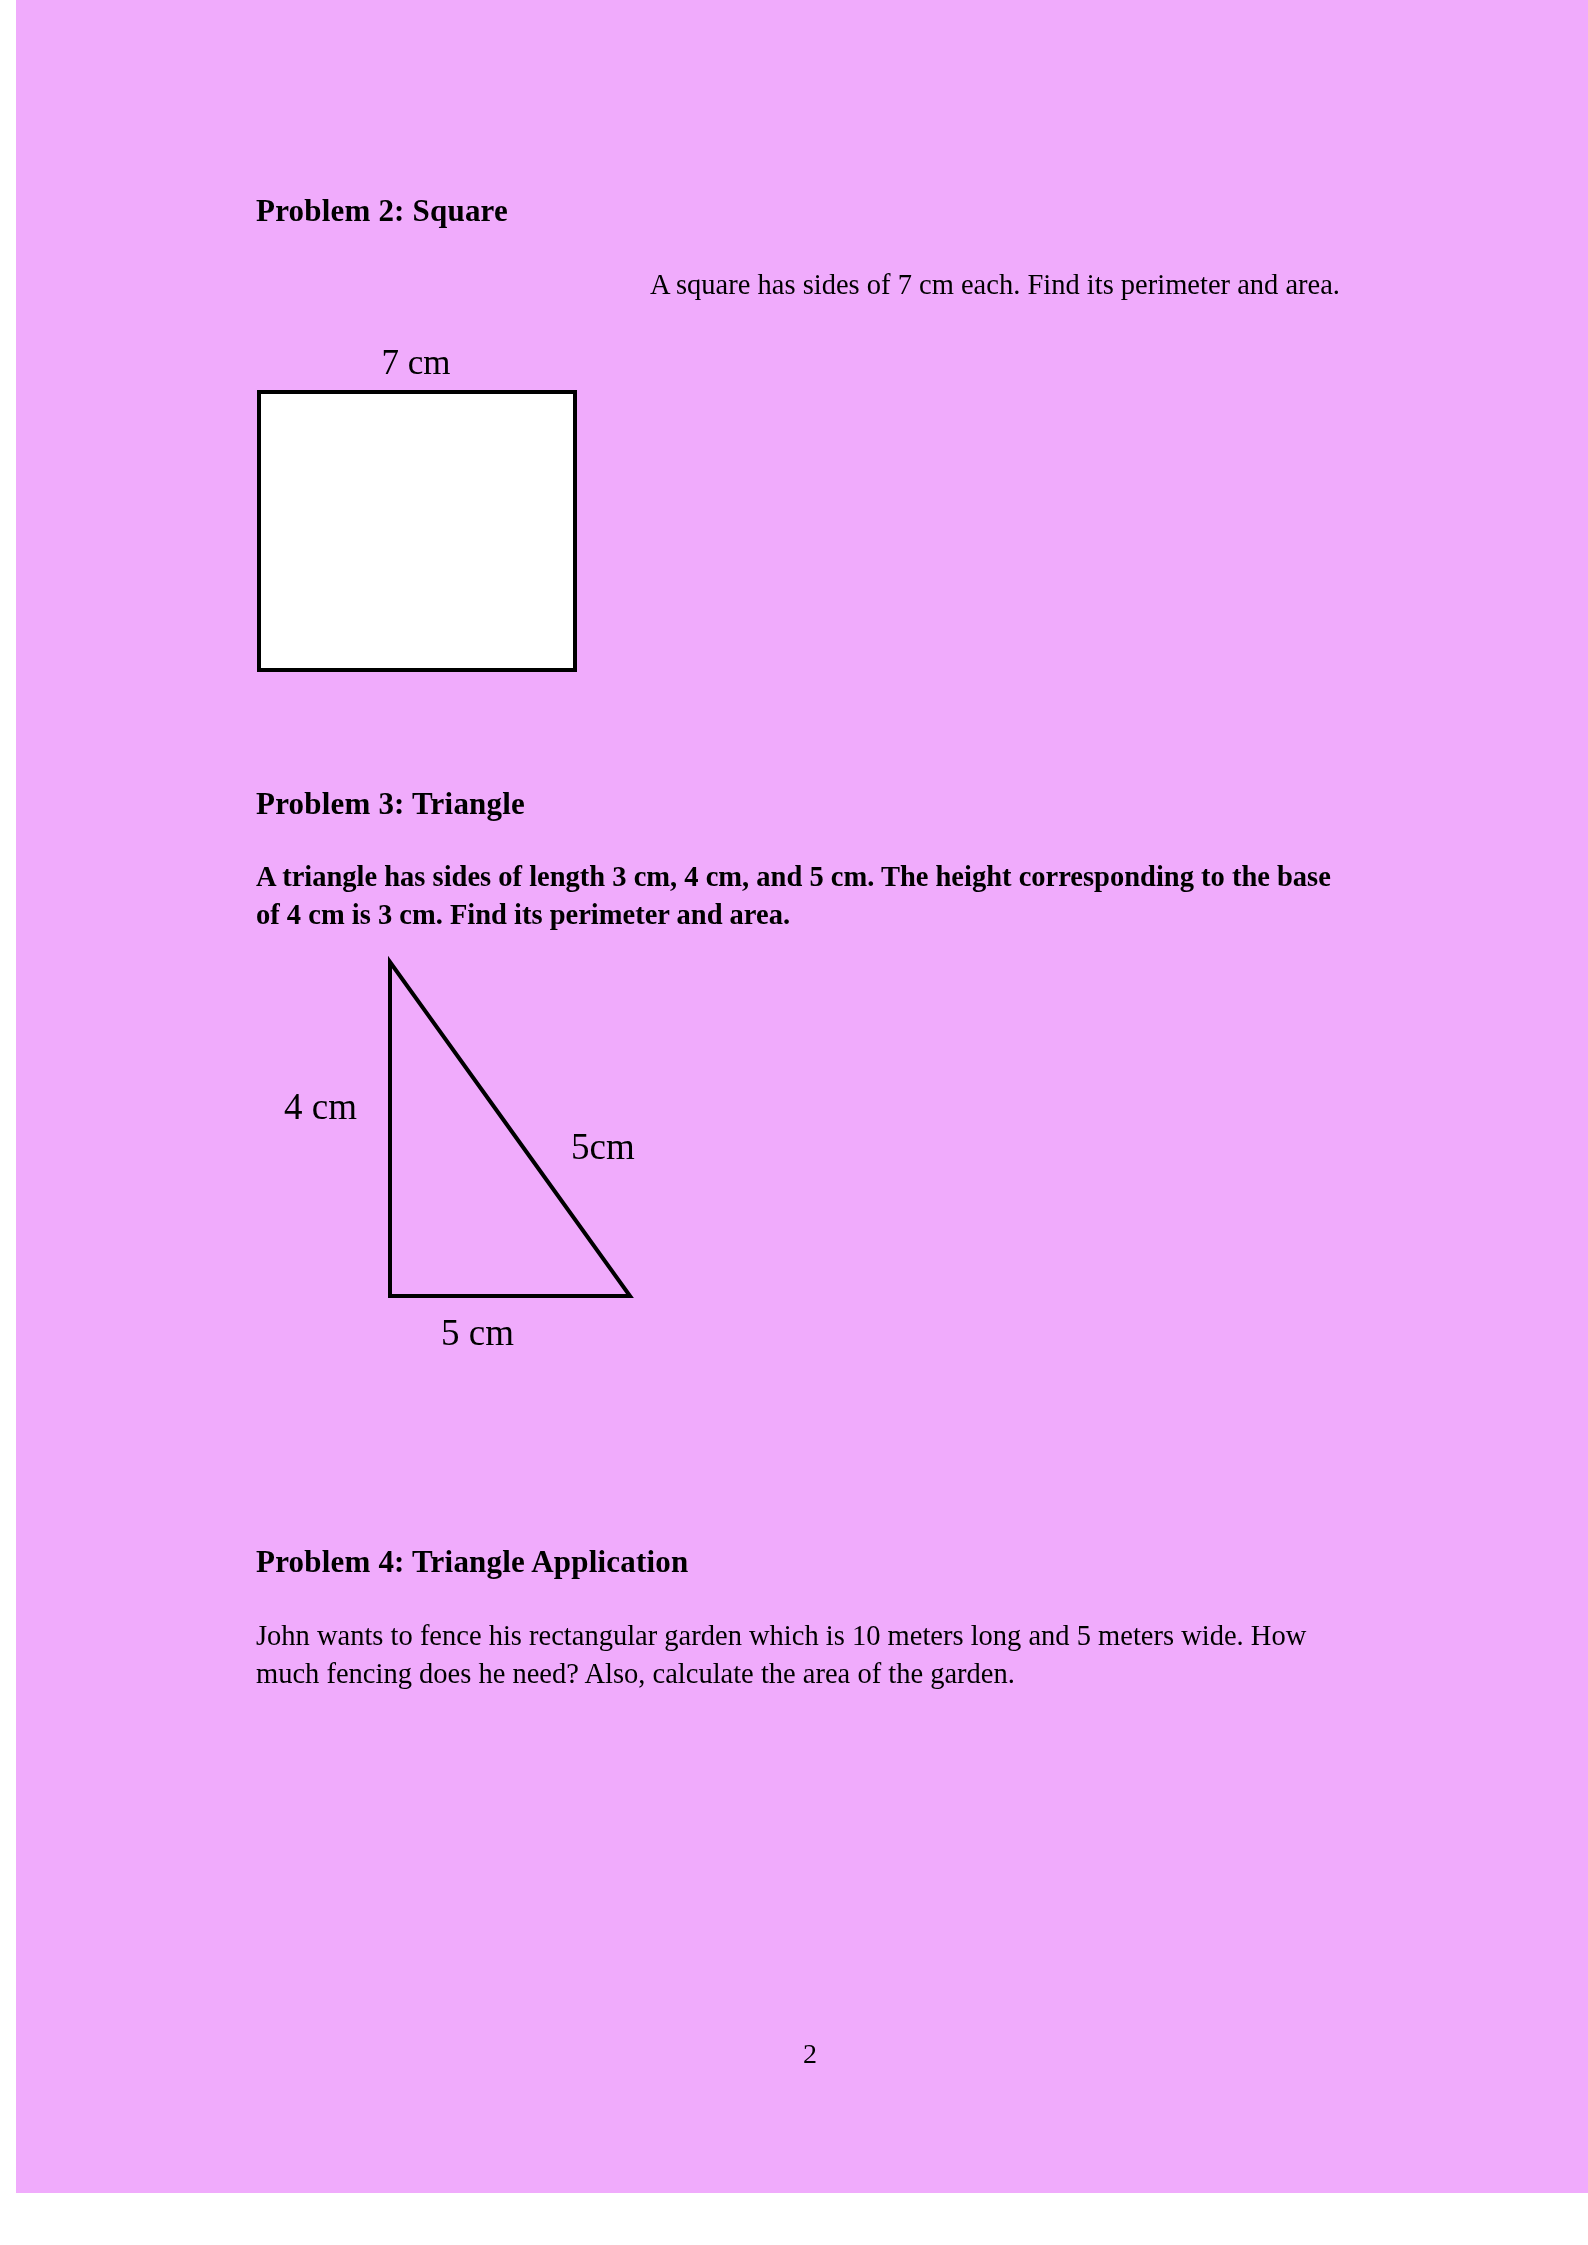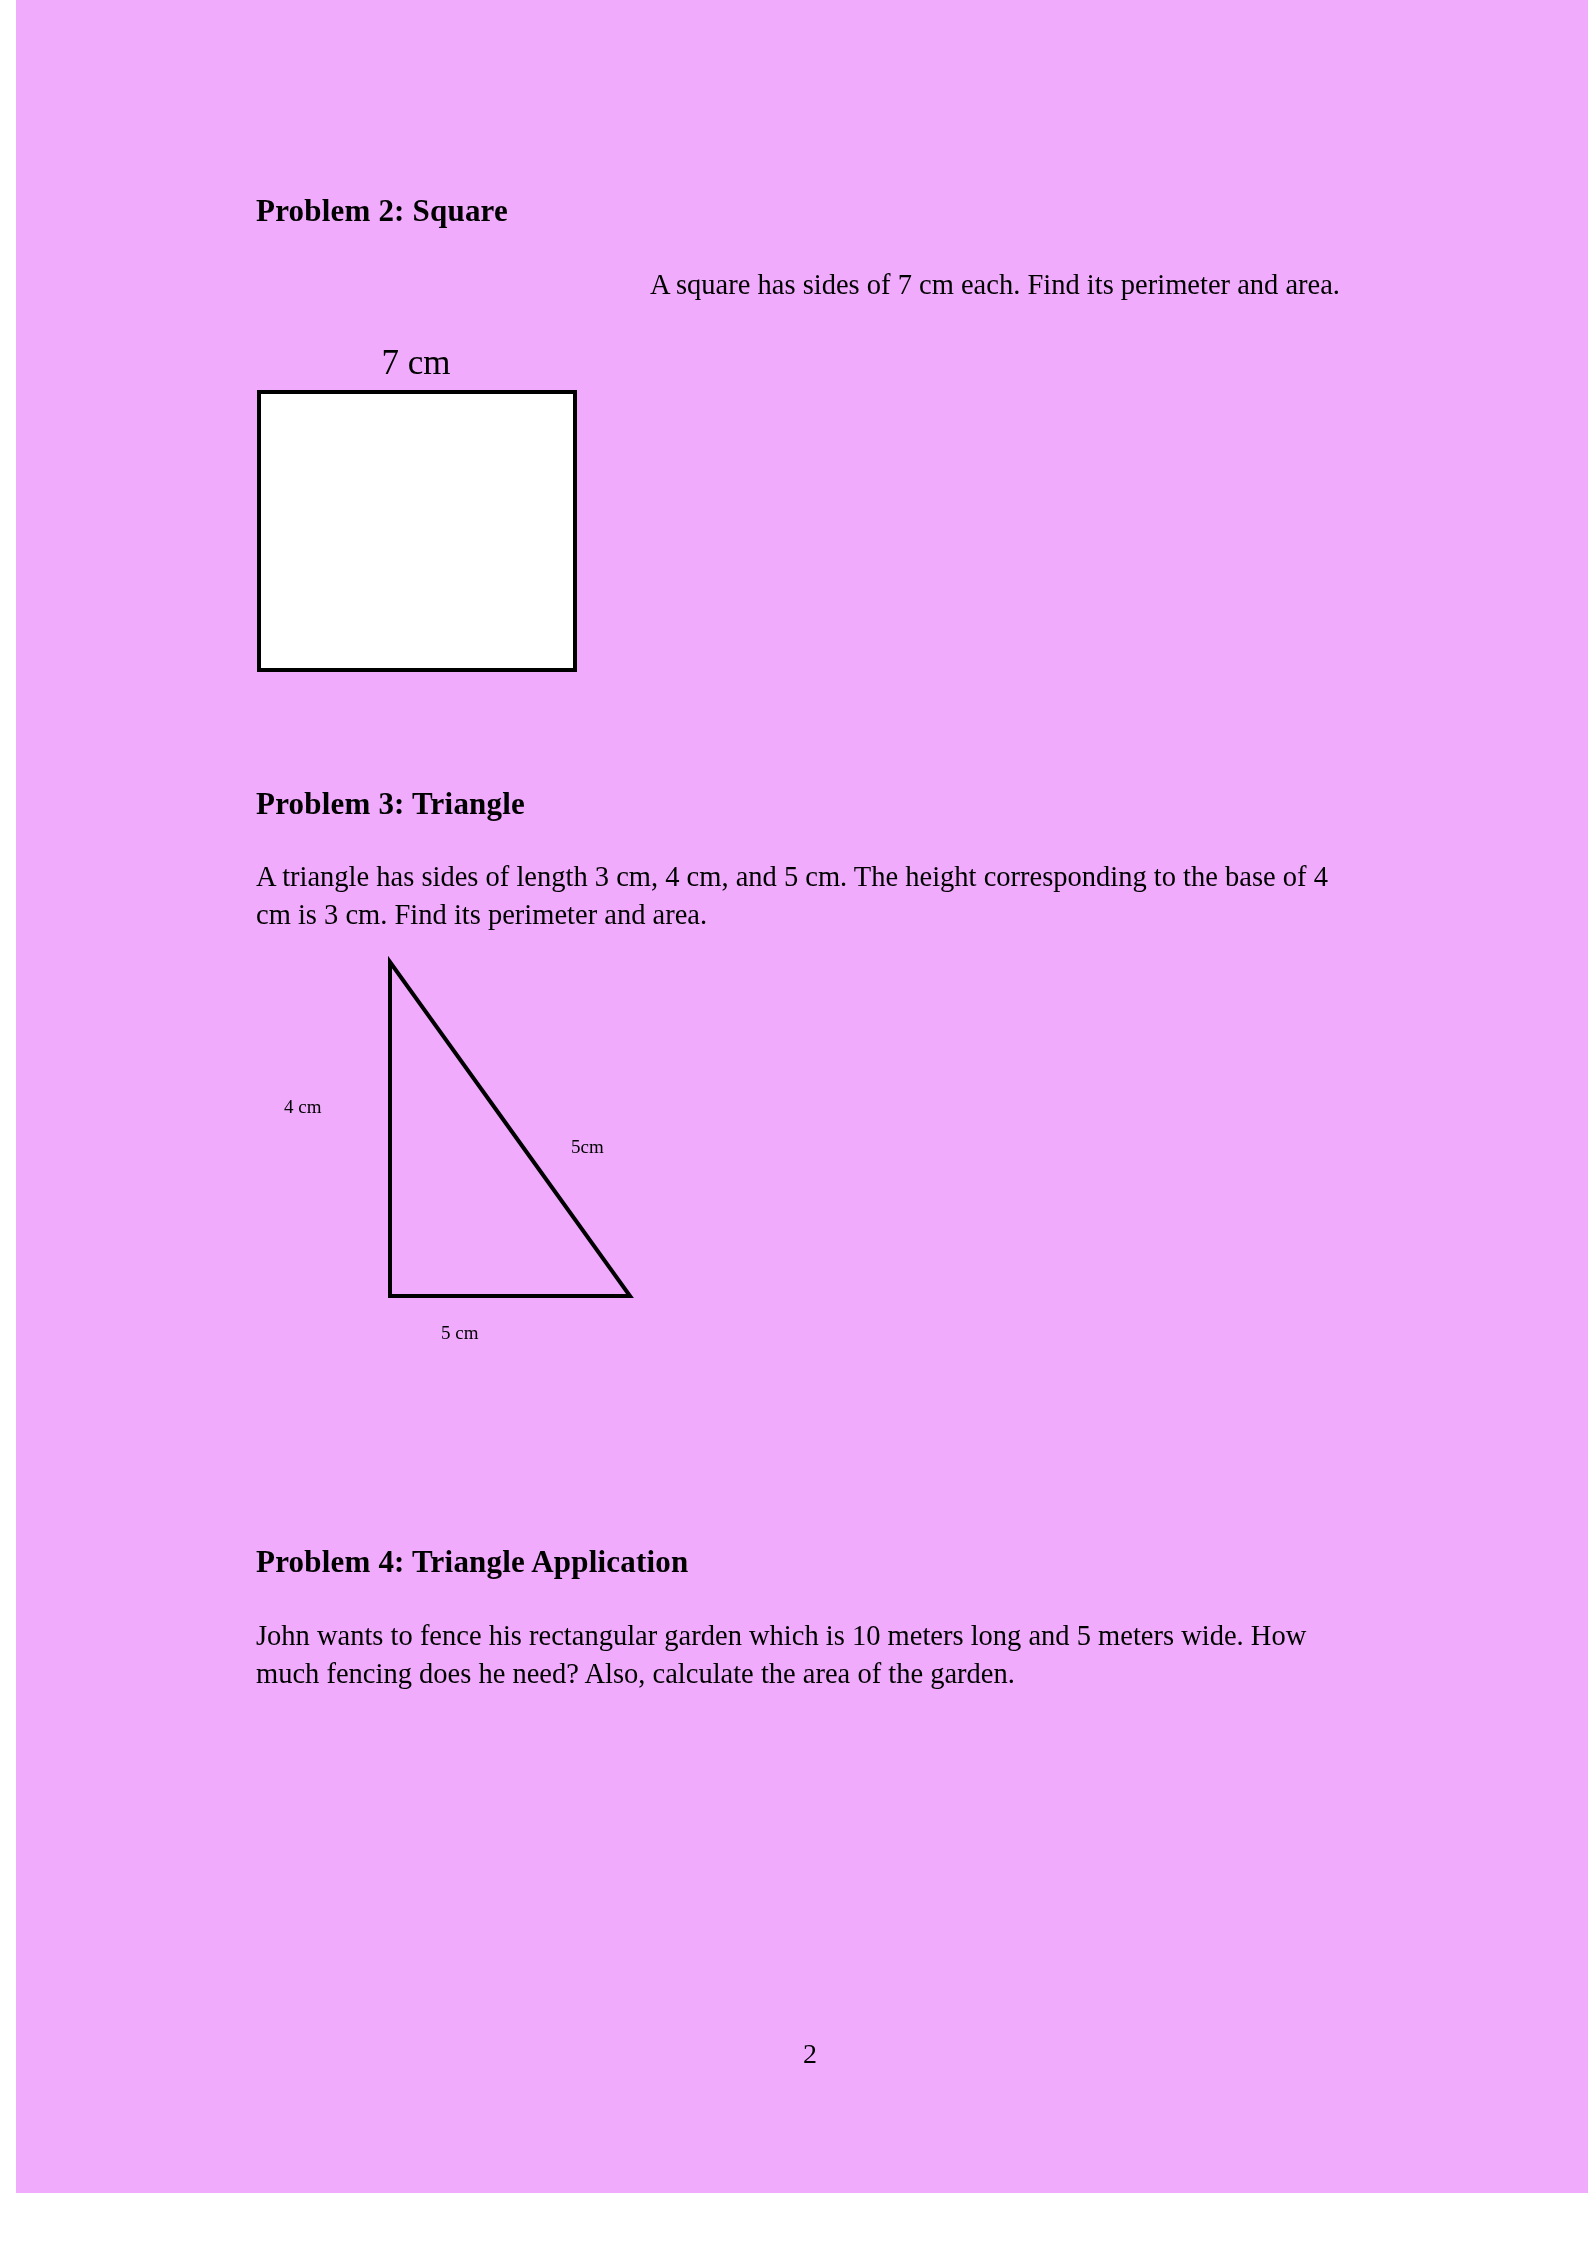--- a/index.html
+++ b/index.html
@@ -77,37 +77,37 @@
     top: 50px;
     width: 312px;
     height: 274px;
     border: 4px solid #000000;
     background: #ffffff;
     box-sizing: content-box;
   }
 
   
   #problem3-heading { position: absolute; left: 0; top: 785px; }
-  #problem3-text    { position: absolute; left: 0; top: 858px; width: 1084px; }
+  #problem3-text    { position: absolute; left: 0; top: 858px; width: 1084px; font-weight: bold; }
 
   .triangle-figure {
     position: absolute;
     left: 0px;
     top: 940px;
     width: 560px;
     height: 420px;
   }
   .triangle-figure svg {
     position: absolute;
     left: 0;
     top: 0;
   }
   .tri-label {
     position: absolute;
-    font-size: 19px;
+    font-size: 37px;
     line-height: 30px;
     white-space: nowrap;
     text-align: center;
   }
   .tri-label-left  { left: 28px;  top: 152px; }
   .tri-label-hyp   { left: 315px; top: 192px; }
   .tri-label-base  { left: 185px; top: 378px; }
 
   
   #problem4-heading { position: absolute; left: 0; top: 1543px; }

